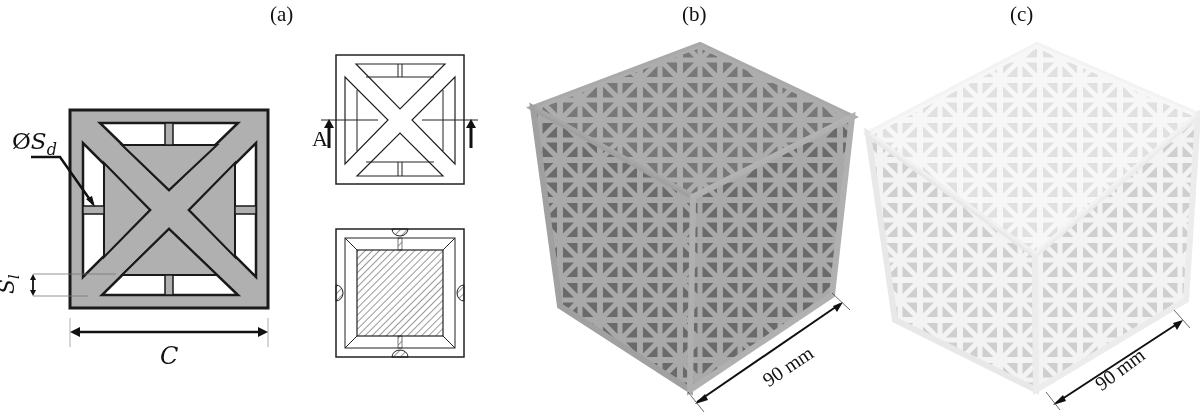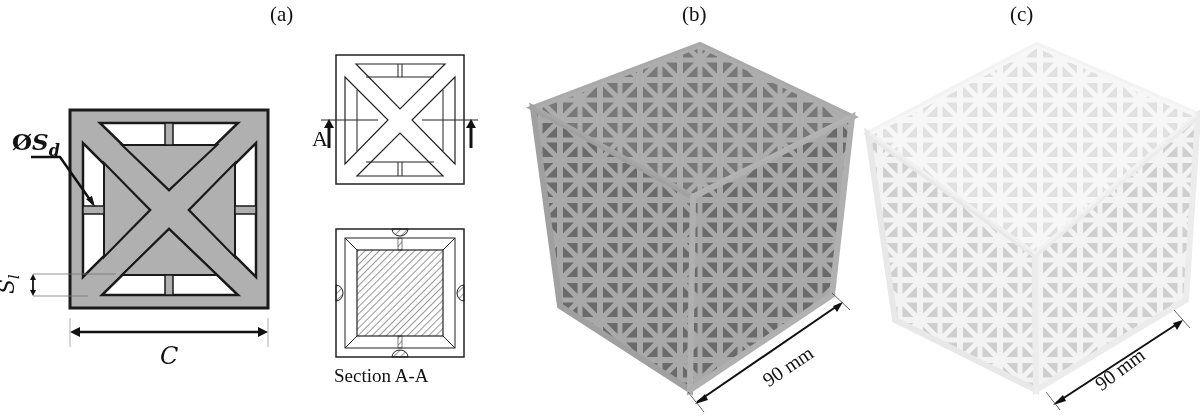--- a/index.html
+++ b/index.html
@@ -44,21 +44,21 @@
     <line x1="33" y1="276" x2="33" y2="294" stroke="#111" stroke-width="1.8"></line>
     <polygon points="33,274 30,280 36,280" fill="#111"></polygon>
     <polygon points="33,296 30,290 36,290" fill="#111"></polygon>
 
     <line x1="70" y1="318" x2="70" y2="347" stroke="#999" stroke-width="0.8"></line>
     <line x1="268" y1="318" x2="268" y2="347" stroke="#999" stroke-width="0.8"></line>
     <line x1="78" y1="332" x2="260" y2="332" stroke="#111" stroke-width="2.5"></line>
     <polygon points="70,332 80,327 80,337" fill="#111"></polygon>
     <polygon points="268,332 258,327 258,337" fill="#111"></polygon>
   </svg>
-  <div class="abs math" style="left:12px;top:128px;font-size:23px;font-weight:bold;">
+  <div class="abs math" style="left:12px;top:128px;font-size:23px;">
     <span style="font-style:normal;">Ø</span><span>S</span><sub style="font-size:16px;">d</sub>
   </div>
   <div class="abs math" style="left:-2px;top:270px;font-size:22px;transform:rotate(-90deg);transform-origin:center;">
     <span>S</span><sub style="font-size:14px;">l</sub>
   </div>
   <div class="abs math" style="left:160px;top:342px;font-size:24px;">C</div>
 </div>
 
 <div class="abs" style="left:300px;top:0;width:190px;height:416px;">
   <svg width="190" height="416" viewBox="300 0 190 416">
@@ -99,21 +99,20 @@
     <line x1="455" y1="238" x2="443" y2="250" stroke="#222"></line>
     <line x1="345" y1="348" x2="357" y2="336" stroke="#222"></line>
     <line x1="455" y1="348" x2="443" y2="336" stroke="#222"></line>
     <path d="M392,229 a8,7 0 0 0 16,0 z" fill="url(#hatch)" stroke="#222"></path>
     <path d="M392,357 a8,7 0 0 1 16,0 z" fill="url(#hatch)" stroke="#222"></path>
     <path d="M336,285 a7,8 0 0 1 0,16 z" fill="url(#hatch)" stroke="#222"></path>
     <path d="M464,285 a7,8 0 0 0 0,16 z" fill="url(#hatch)" stroke="#222"></path>
     <rect x="398" y="238" width="4" height="12" fill="url(#hatch)" stroke="#222" stroke-width="0.6"></rect>
     <rect x="398" y="336" width="4" height="12" fill="url(#hatch)" stroke="#222" stroke-width="0.6"></rect>
   </svg>
-  <div class="abs" style="left:34px;top:155px;font-size:19px;white-space:nowrap;">Section A-A</div>
 </div>
 
 <div class="abs" style="left:520px;top:30px;width:360px;height:386px;">
   <svg width="360" height="386" viewBox="520 30 360 386">
     <defs>
       <pattern id="latB" width="40" height="40" patternUnits="userSpaceOnUse">
         <rect width="40" height="40" fill="#6a6a6a"></rect>
         <path d="M0,0 L40,40 M40,0 L0,40 M20,0 L20,40 M0,20 L40,20" stroke="#a9a9a9" stroke-width="5"></path>
         <rect width="40" height="40" fill="none" stroke="#a9a9a9" stroke-width="6"></rect>
       </pattern>

